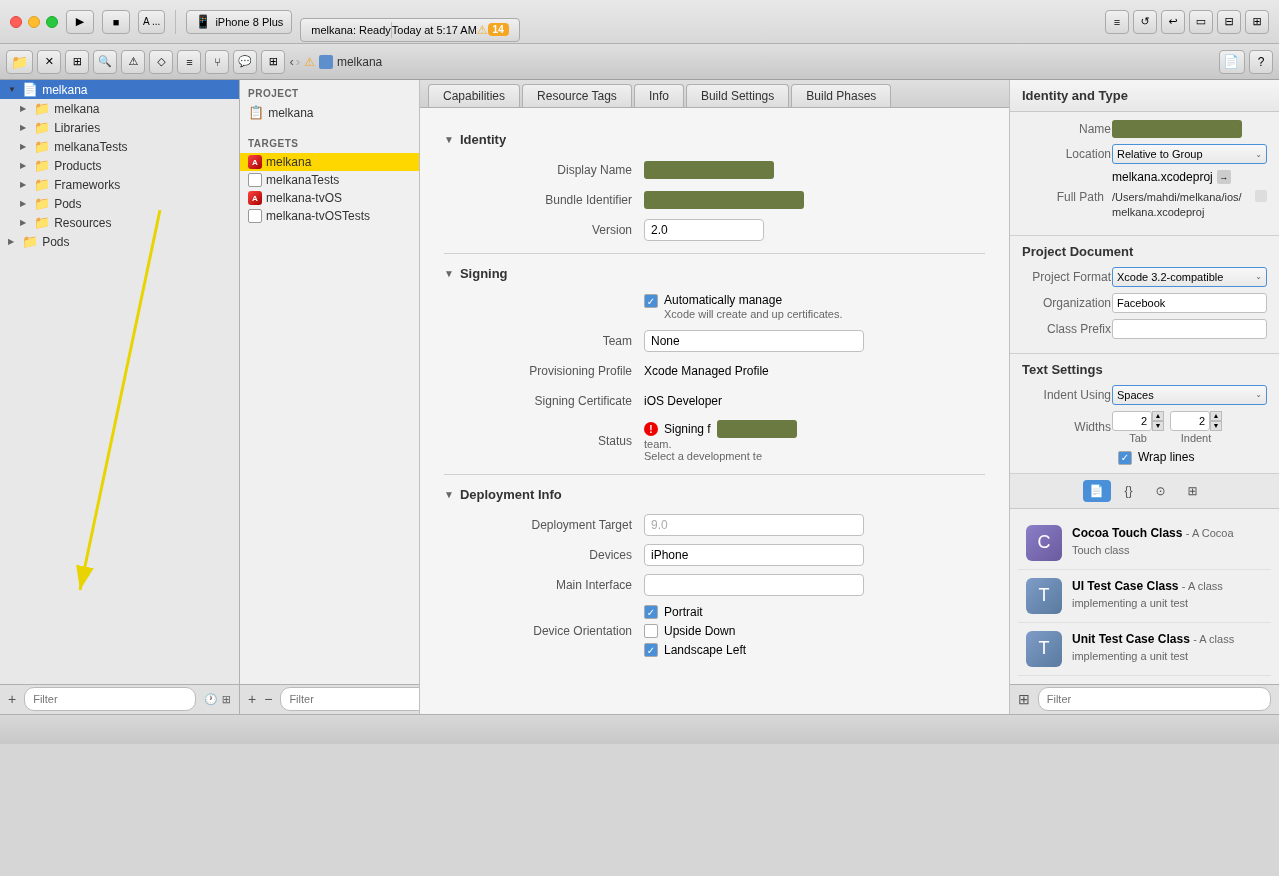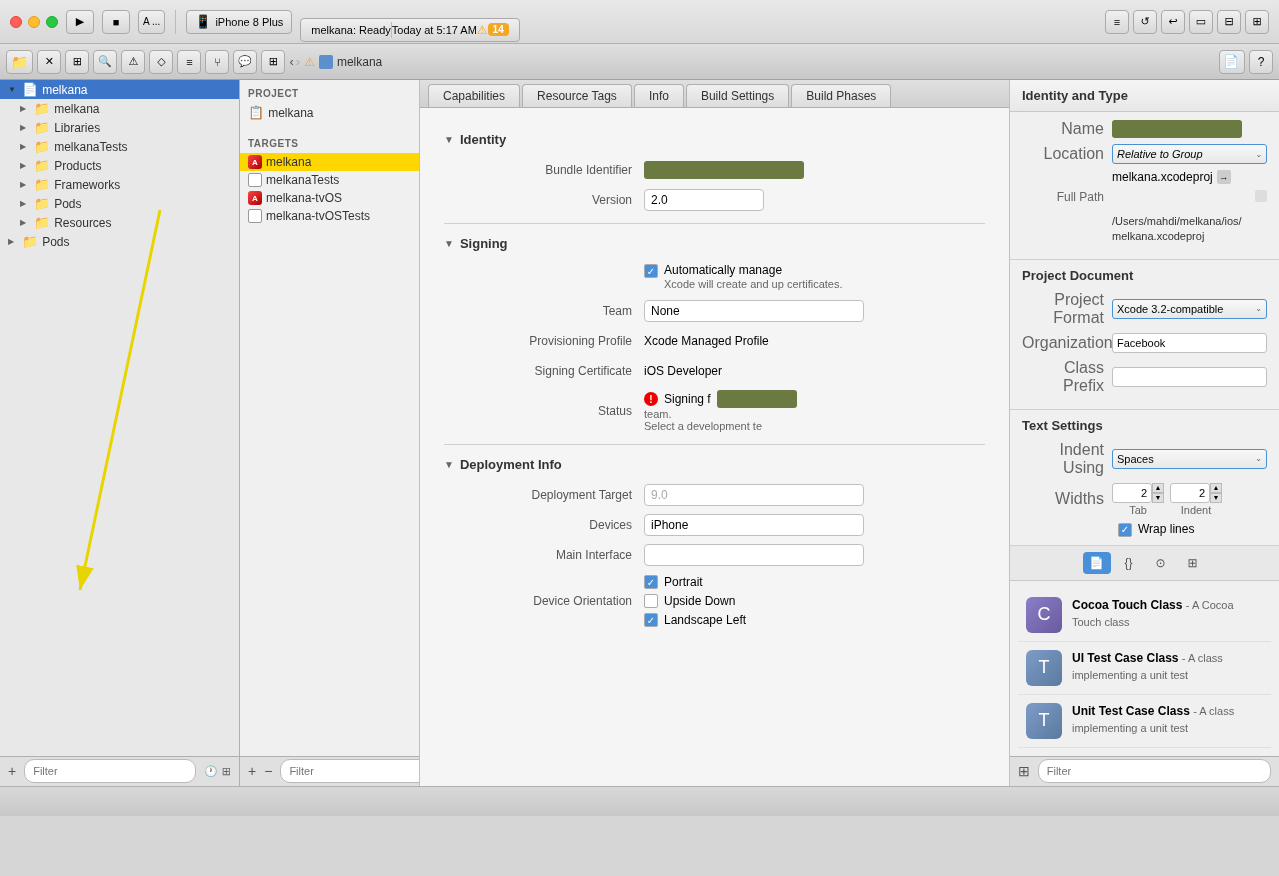--- a/index.html
+++ b/index.html
@@ -194,29 +194,29 @@
     .inspector-header {
       padding: 8px 12px;
       font-size: 13px;
       font-weight: 600;
       color: #333;
       background: linear-gradient(to bottom, #f5f5f5, #e8e8e8);
       border-bottom: 1px solid #c8c8c8;
     }
     .inspector-section { padding: 8px 12px; border-bottom: 1px solid #d0d0d0; }
     .inspector-row { display: flex; align-items: center; margin-bottom: 6px; }
-    .inspector-label { width: 90px; font-size: 16px; color: #666; text-align: right; padding-right: 8px; flex-shrink: 0; }
+    .inspector-label { width: 90px; font-size: 12px; color: #666; text-align: right; padding-right: 1px; flex-shrink: 0; }
     .inspector-input { height: 20px; border: 1px solid #c0c0c0; border-radius: 3px; padding: 0 4px; font-size: 11px; background: white; width: 100%; }
     .inspector-select { display: flex; align-items: center; gap: 4px; }
     .select-box { flex: 1; height: 20px; border: 1px solid #c0c0c0; border-radius: 3px; background: linear-gradient(to bottom, #f8f8f8, #e8e8e8); font-size: 11px; padding: 0 4px; display: flex; align-items: center; justify-content: space-between; }
     .blue-select { border-color: #4a90d9; }
     .select-arrow { font-size: 8px; color: #666; }
     .full-path-row { display: flex; align-items: flex-start; margin-bottom: 6px; }
     .fp-label { width: 90px; font-size: 12px; color: #666; text-align: right; padding-right: 8px; flex-shrink: 0; }
-    .fp-value { flex: 1; font-size: 11px; color: #333; line-height: 1.4; word-break: break-all; margin-top: 24px; }
+    .fp-value { flex: 1; font-size: 11px; color: #333; line-height: 1.4; word-break: break-all; }
     .fp-icon { width: 12px; height: 12px; background: #ddd; border-radius: 2px; margin-left: 4px; flex-shrink: 0; }
     .indent-input { width: 40px; height: 20px; border: 1px solid #c0c0c0; border-radius: 3px; background: white; text-align: right; padding: 0 4px; font-size: 11px; }
     .indent-label { font-size: 11px; color: #666; }
     .stepper { display: flex; flex-direction: column; height: 20px; }
     .stepper-btn { height: 10px; width: 12px; background: #e0e0e0; border: 1px solid #bbb; display: flex; align-items: center; justify-content: center; font-size: 7px; cursor: pointer; line-height: 1; }
     
     
     .inspector-tabs { display: flex; justify-content: center; padding: 6px; gap: 4px; background: #e8e8e8; border-bottom: 1px solid #c8c8c8; }
     .insp-tab { width: 28px; height: 22px; display: flex; align-items: center; justify-content: center; cursor: pointer; border-radius: 4px; font-size: 12px; color: #555; }
     .insp-tab.active { background: #4a90d9; color: white; }
@@ -416,20 +416,24 @@
       <div class="tab">Build Phases</div>
     </div>
 
     <div class="content-scroll">
 
       <div class="section-header">
         <span class="section-toggle">▼</span>
         <span class="section-title">Identity</span>
       </div>
 
+      <div class="form-row">
+        <span class="form-label">Display Name</span>
+        <div class="redacted-bar redacted-medium"></div>
+      </div>
 
       <div class="form-row">
         <span class="form-label">Bundle Identifier</span>
         <div class="redacted-bar redacted-long"></div>
       </div>
 
       <div class="form-row">
         <span class="form-label">Version</span>
         <input class="form-input form-input-short" value="2.0" style="">
       </div>
@@ -529,21 +533,21 @@
     <div class="inspector-header">Identity and Type</div>
 
     <div class="inspector-section">
       <div class="inspector-row">
         <span class="inspector-label">Name</span>
         <div class="redacted-bar redacted-medium" style="width:130px; height:18px;"></div>
       </div>
 
       <div class="inspector-row">
         <span class="inspector-label">Location</span>
-        <div class="inspector-select" style="flex:1;font-style:italic;">
+        <div class="inspector-select" style="flex:1;">
           <div class="select-box blue-select">
             <span>Relative to Group</span>
             <span class="select-arrow">⌄</span>
           </div>
         </div>
       </div>
 
       <div class="inspector-row">
         <span class="inspector-label"></span>
         <div style="display:flex; align-items:center; gap:4px; flex:1;">

